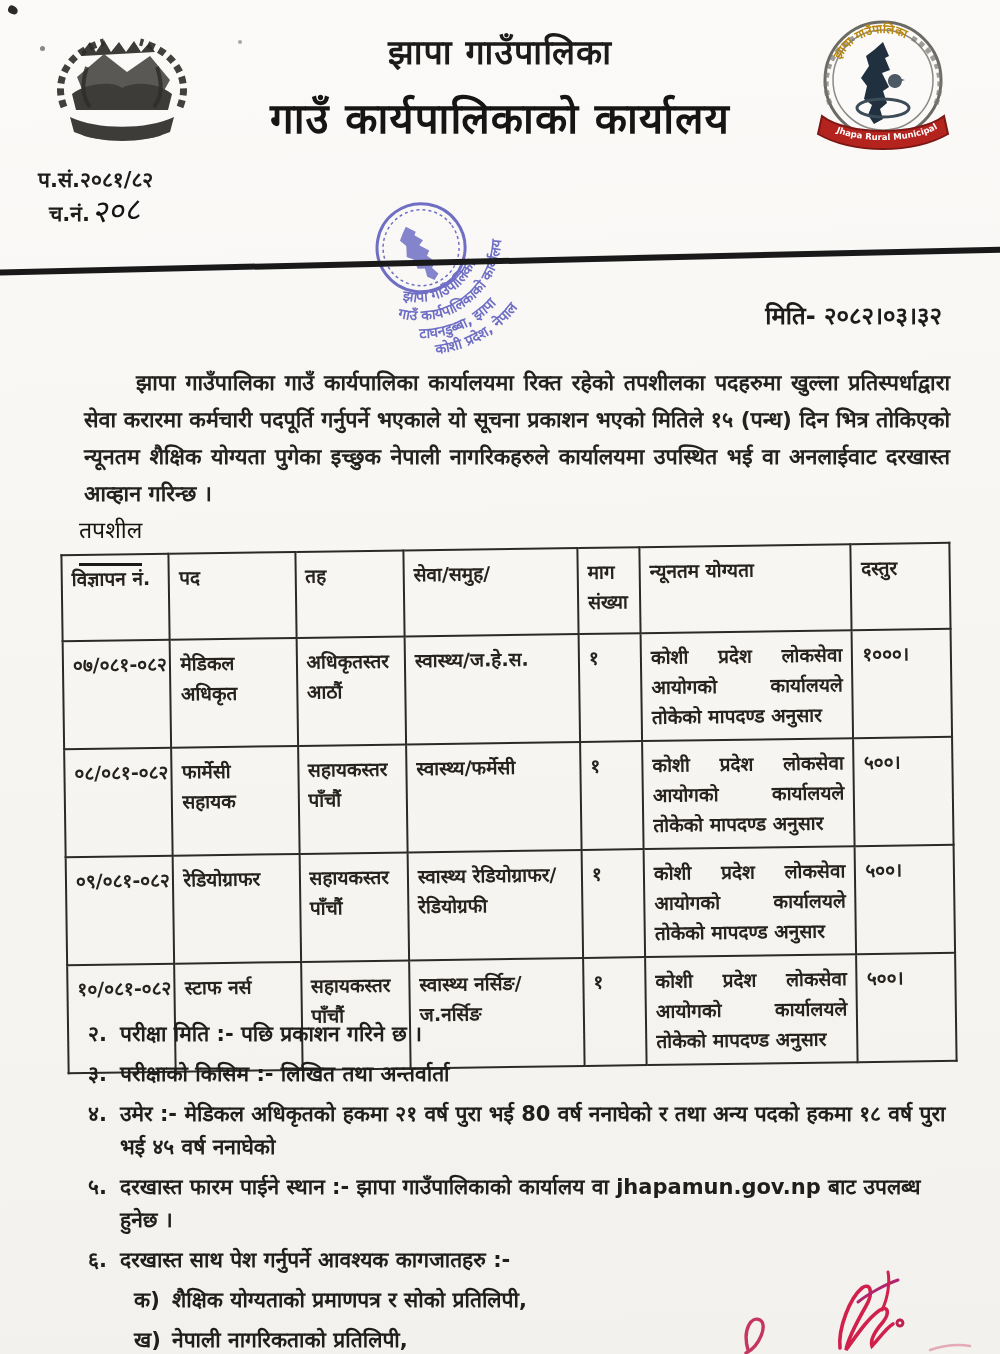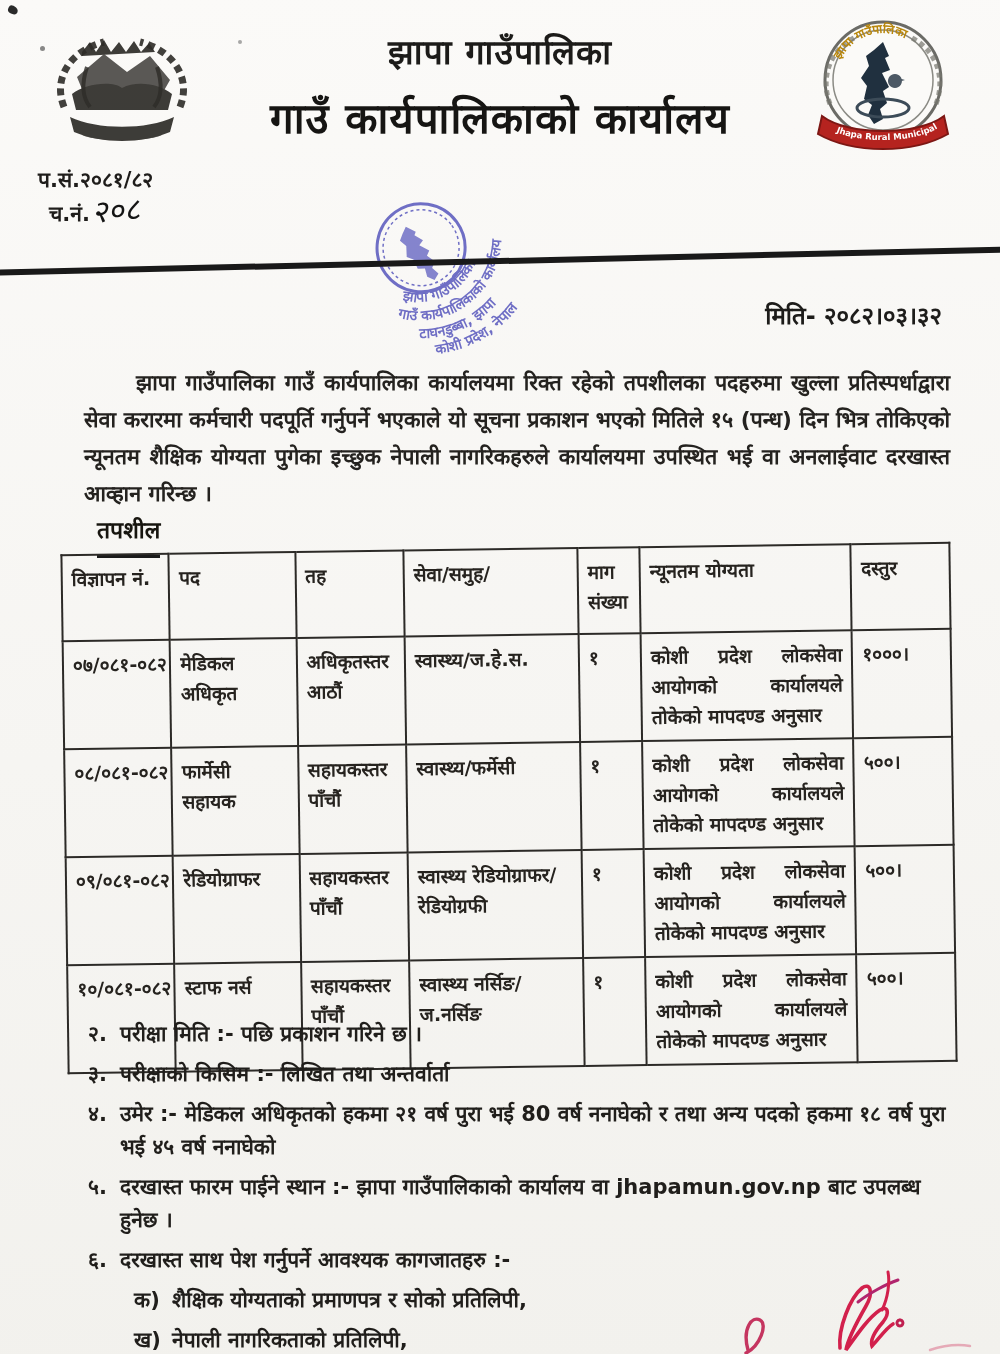--- a/index.html
+++ b/index.html
@@ -54,23 +54,23 @@
     border-bottom:3px solid #1a1a1a;padding-bottom:3px;
   }
 
   .intro{
     position:absolute;left:84px;top:364px;width:866px;
     font-size:21.5px;line-height:37px;text-align:justify;color:#24221f;font-weight:700;
     text-indent:52px;
   }
 
   .details-head{
-    position:absolute;left:97px;top:513px;
-    font-size:23px;font-weight:700;color:#17150f;
-    border-bottom:3px solid #1a1a1a;padding-bottom:10px;
+    position:absolute;left:79px;top:513px;
+    font-size:23px;font-weight:400;color:#17150f;
+    border-bottom:3px solid #1a1a1a;padding-bottom:18px;
   }
 
   
   .tbl-wrap{position:absolute;left:64px;top:548px;width:890px;transform:rotate(-0.8deg);}
   table{border-collapse:collapse;width:100%;table-layout:fixed;}
   th,td{
     border:2px solid #2c2a27;vertical-align:top;text-align:left;
     padding:8px 9px;font-size:19px;color:#26231f;font-weight:600;
     line-height:30px;overflow:hidden;
   }

